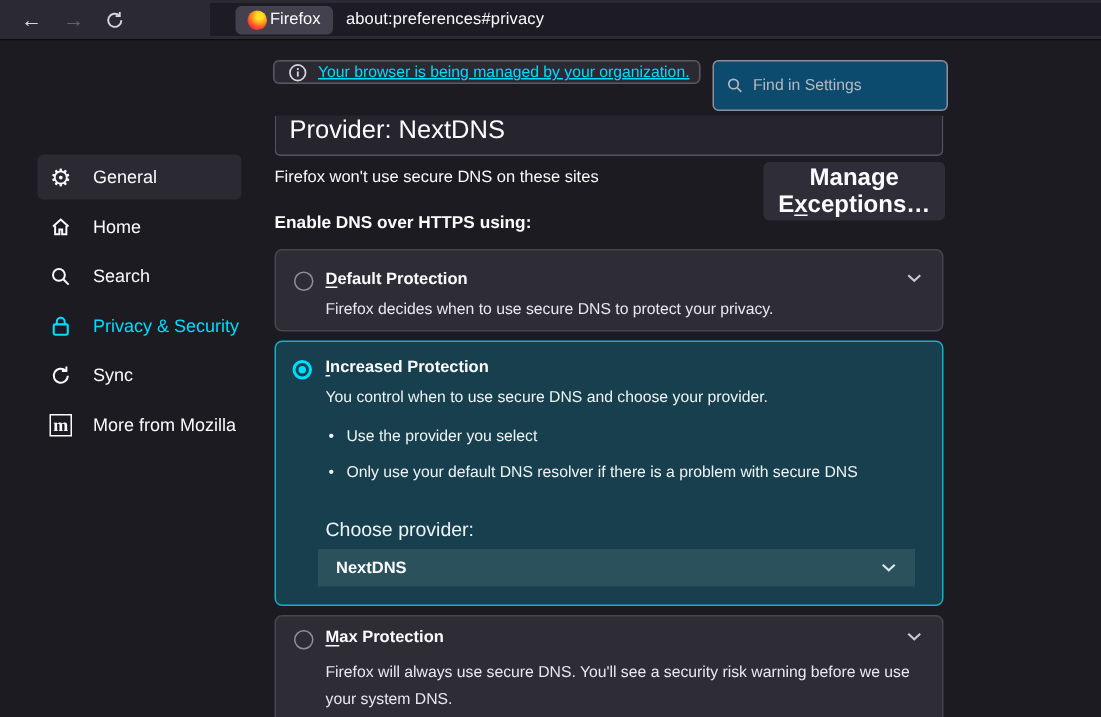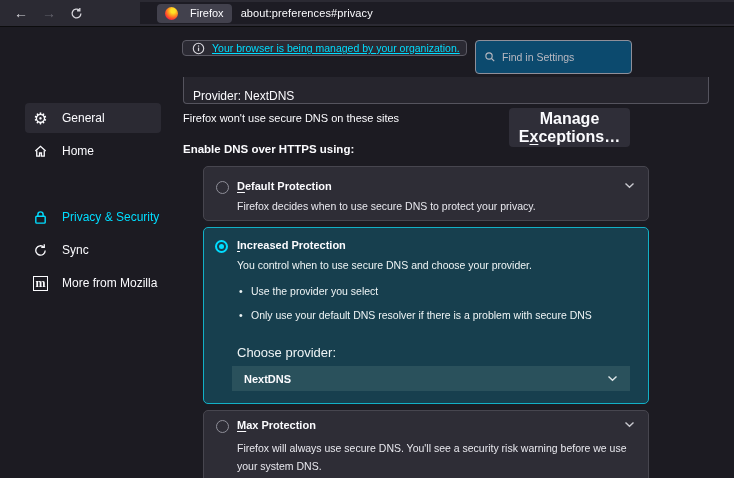--- a/index.html
+++ b/index.html
@@ -17,21 +17,21 @@
   }
   .navbtns { display:flex; align-items:center; gap:14px; padding-left:14px; }
   .navico { font-size:14px; line-height:1; color:#d7d6dc; cursor:default; }
   .navico.disabled { color:#63626b; }
   .reload-ico svg { display:block; }
   .urlbar {
     position:absolute; left:140px; top:2px; right:0; bottom:2px;
     background:#1d1c24; display:flex; align-items:center; gap:9px; padding-left:17px;
   }
   .chip {
-    display:flex; align-items:center; gap:12px; background:#42414d;
+    display:flex; align-items:center; gap:2px; background:#42414d;
     border-radius:4px; height:19px; padding:0 8px; font-size:11px; color:#fbfbfe;
   }
   .fxlogo {
     width:13px; height:13px; border-radius:50%;
     background:radial-gradient(circle at 62% 30%, #ffe226 0 18%, #ff9a1f 40%, #ff3b30 68%, #b5007f 100%);
   }
   .urltext { font-size:11px; color:#fbfbfe; letter-spacing:.1px; }
   
   .sidebar { position:absolute; top:27px; left:0; width:176px; bottom:0; }
   .side-item {
@@ -61,36 +61,36 @@
     position:absolute; top:40px; left:293px; width:157px; height:23px;
     background:#0c4a6e; border:1px solid #8f8f99; border-radius:4px;
     display:flex; align-items:center; gap:6px; padding:16px 8px;
   }
   .searchbox input {
     background:transparent; border:none; outline:none; color:#b9b9c1;
     font-size:10.5px; font-family:inherit; width:100%;
   }
   .searchbox input::placeholder { color:#b9b9c1; opacity:1; }
   .provider-box {
-    position:absolute; top:77px; left:1px; width:526px; height:27px;
+    position:absolute; top:77px; left:1px; width:446px; height:27px;
     background:#26252d; border:1px solid #55545e; border-top:none;
-    border-radius:0 0 4px 4px; display:flex; align-items:flex-end; padding:0 9px;
-    font-size:12px; color:#fbfbfe;
+    border-radius:0 0 4px 4px; display:flex; align-items:flex-start; padding:0 9px;
+    font-size:17px; color:#fbfbfe;
   }
   .note-text { position:absolute; top:112px; left:1px; font-size:11px; color:#fbfbfe; }
   .manage-btn {
     position:absolute; top:108px; left:327px; width:121px; height:39px;
     background:#2f2e38; border:none; border-radius:4px; color:#fbfbfe;
     font-size:16px; font-weight:bold; font-family:inherit; cursor:pointer;
   }
   .dns-heading { position:absolute; top:143px; left:1px; font-size:11.5px; font-weight:bold; }
   
   .card {
     position:absolute; left:1px; width:446px;
-    background:#2e2d36; border:1px solid #47464f; border-radius:5px;margin-left:20px;
+    background:#2e2d36; border:1px solid #47464f; border-radius:5px;
   }
   .card.selected { background:#173f4e; border:1.5px solid #12b0c6;padding-left:23px; }
   .card1 { top:166px; height:55px; }
   .card2 { top:227px; height:177px; }
   .card3 { top:410px; height:80px; }
   .radio {
     position:absolute; width:13px; height:13px; border-radius:50%;
     border:1.3px solid #8f8f99; background:transparent; cursor:pointer;
   }
   .radio.checked { border:2px solid #00ddff; }
@@ -144,20 +144,29 @@
       <span>General</span>
     </div>
     <div class="side-item" style="top:109px">
       <span class="sicon">
         <svg width="15" height="15" viewBox="0 0 16 16">
             <path d="M2.5 7.5 8 2.5l5.5 5" fill="none" stroke="#fbfbfe" stroke-width="1.4"></path>
             <path d="M4 7v6h3v-3.4h2V13h3V7" fill="none" stroke="#fbfbfe" stroke-width="1.4"></path>
           </svg>
       </span>
       <span>Home</span>
+    </div>
+    <div class="side-item" style="top:142px">
+      <span class="sicon">
+        <svg width="15" height="15" viewBox="0 0 16 16">
+            <circle cx="6.7" cy="6.7" r="4.2" fill="none" stroke="#fbfbfe" stroke-width="1.4"></circle>
+            <line x1="10" y1="10" x2="13.6" y2="13.6" stroke="#fbfbfe" stroke-width="1.4"></line>
+          </svg>
+      </span>
+      <span>Search</span>
     </div>
     <div class="side-item active" style="top:175px">
       <span class="sicon">
         <svg width="15" height="15" viewBox="0 0 16 16">
             <rect x="3" y="6.7" width="10" height="7.3" rx="1" fill="none" stroke="#00ddff" stroke-width="1.5"></rect>
             <path d="M5.2 6.7V4.8a2.8 2.8 0 0 1 5.6 0v1.9" fill="none" stroke="#00ddff" stroke-width="1.5"></path>
           </svg>
       </span>
       <span>Privacy &amp; Security</span>
     </div>

